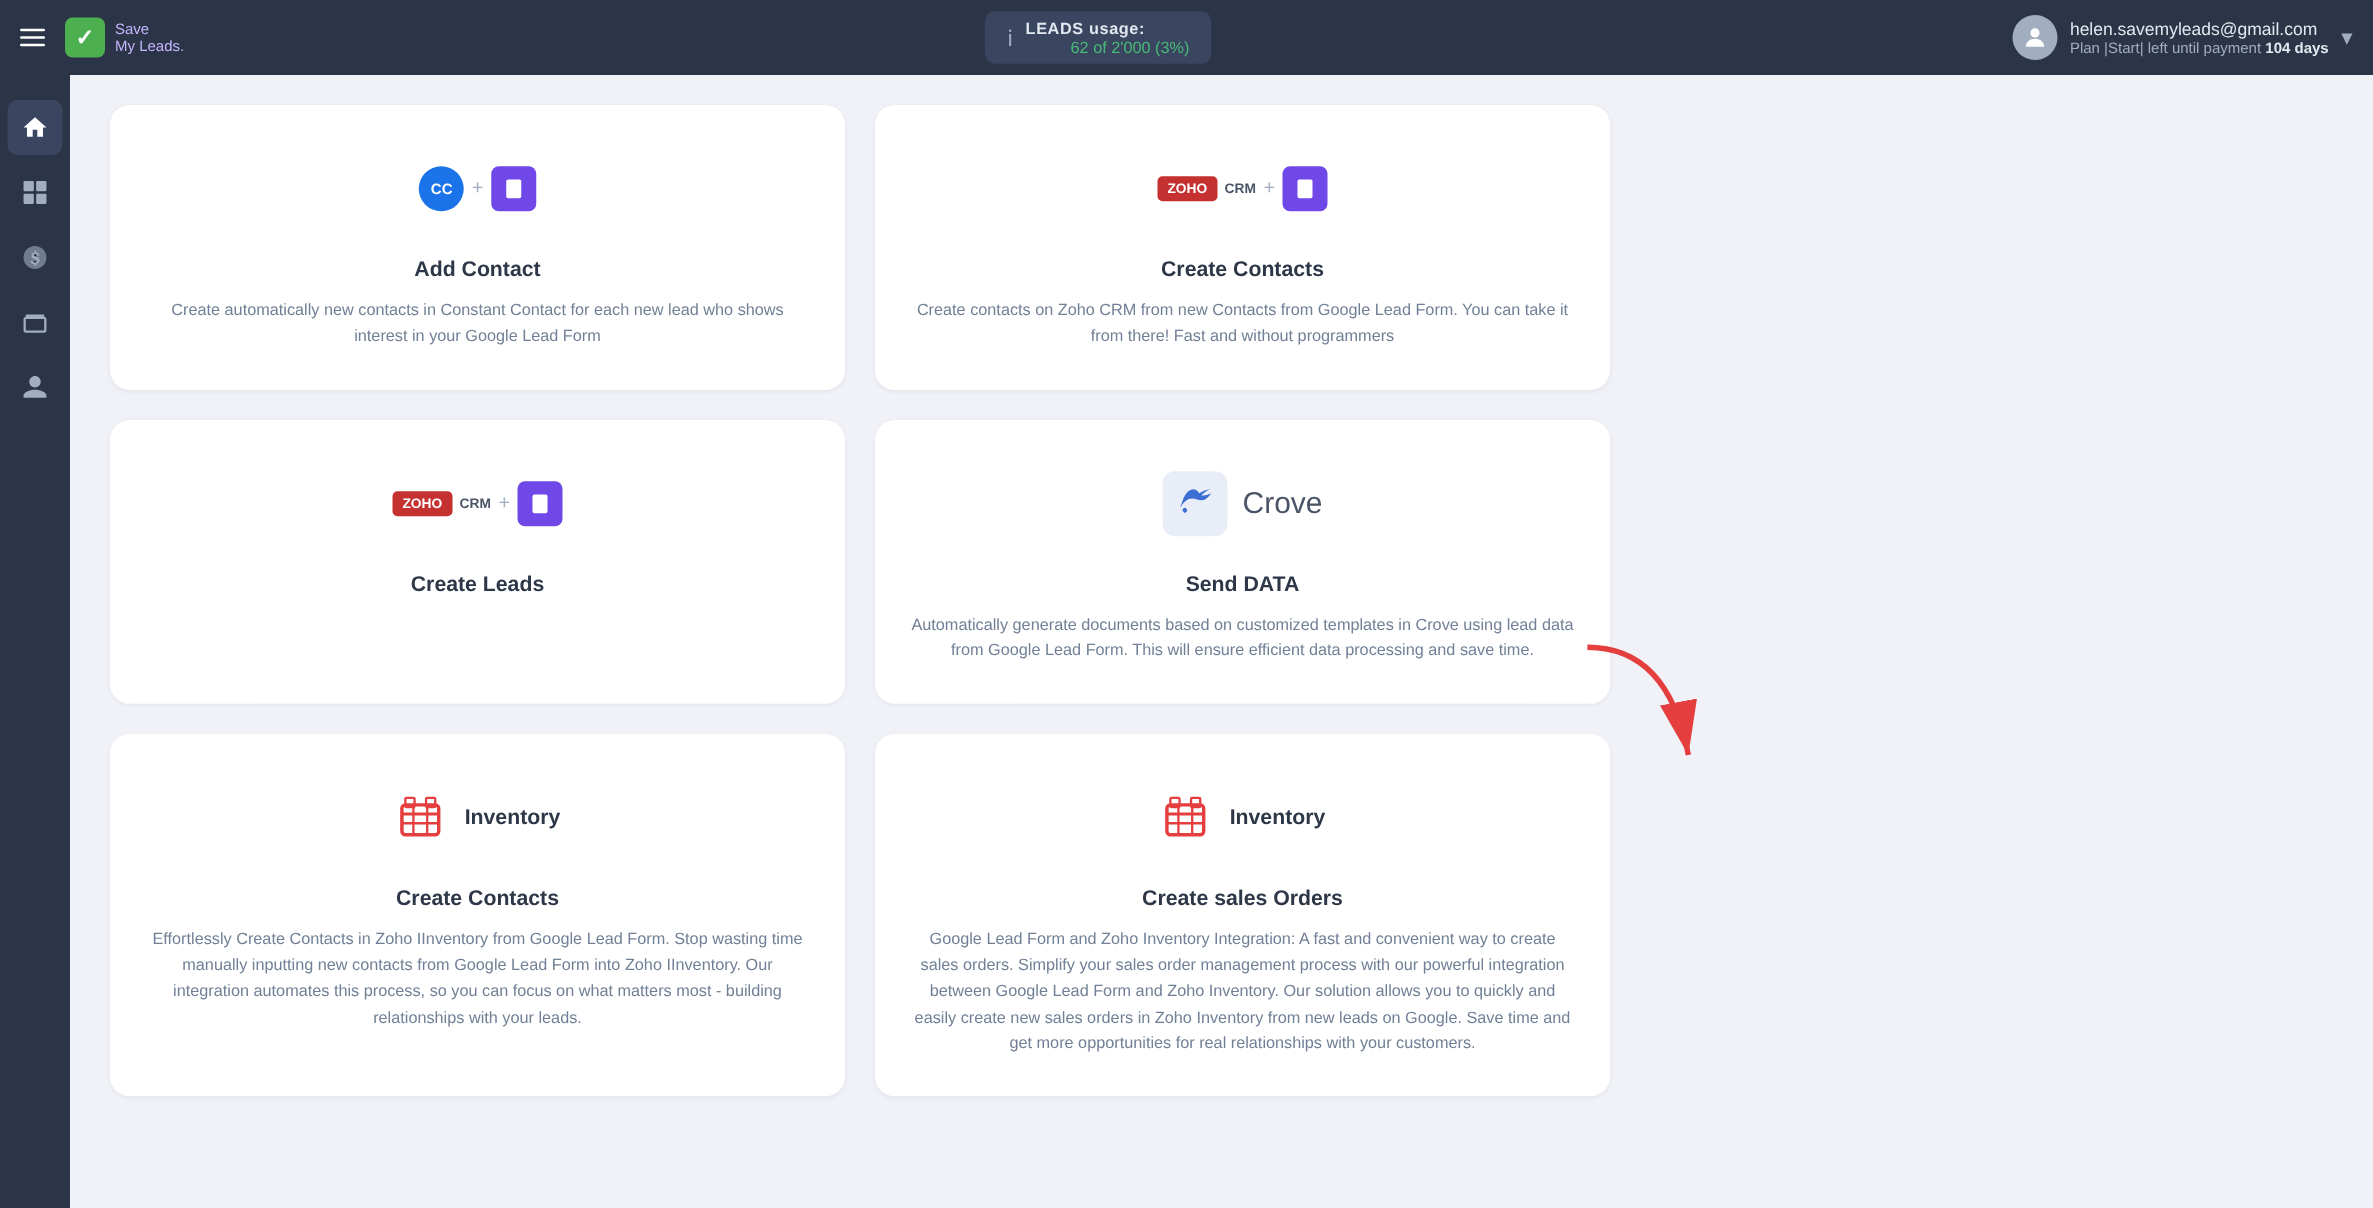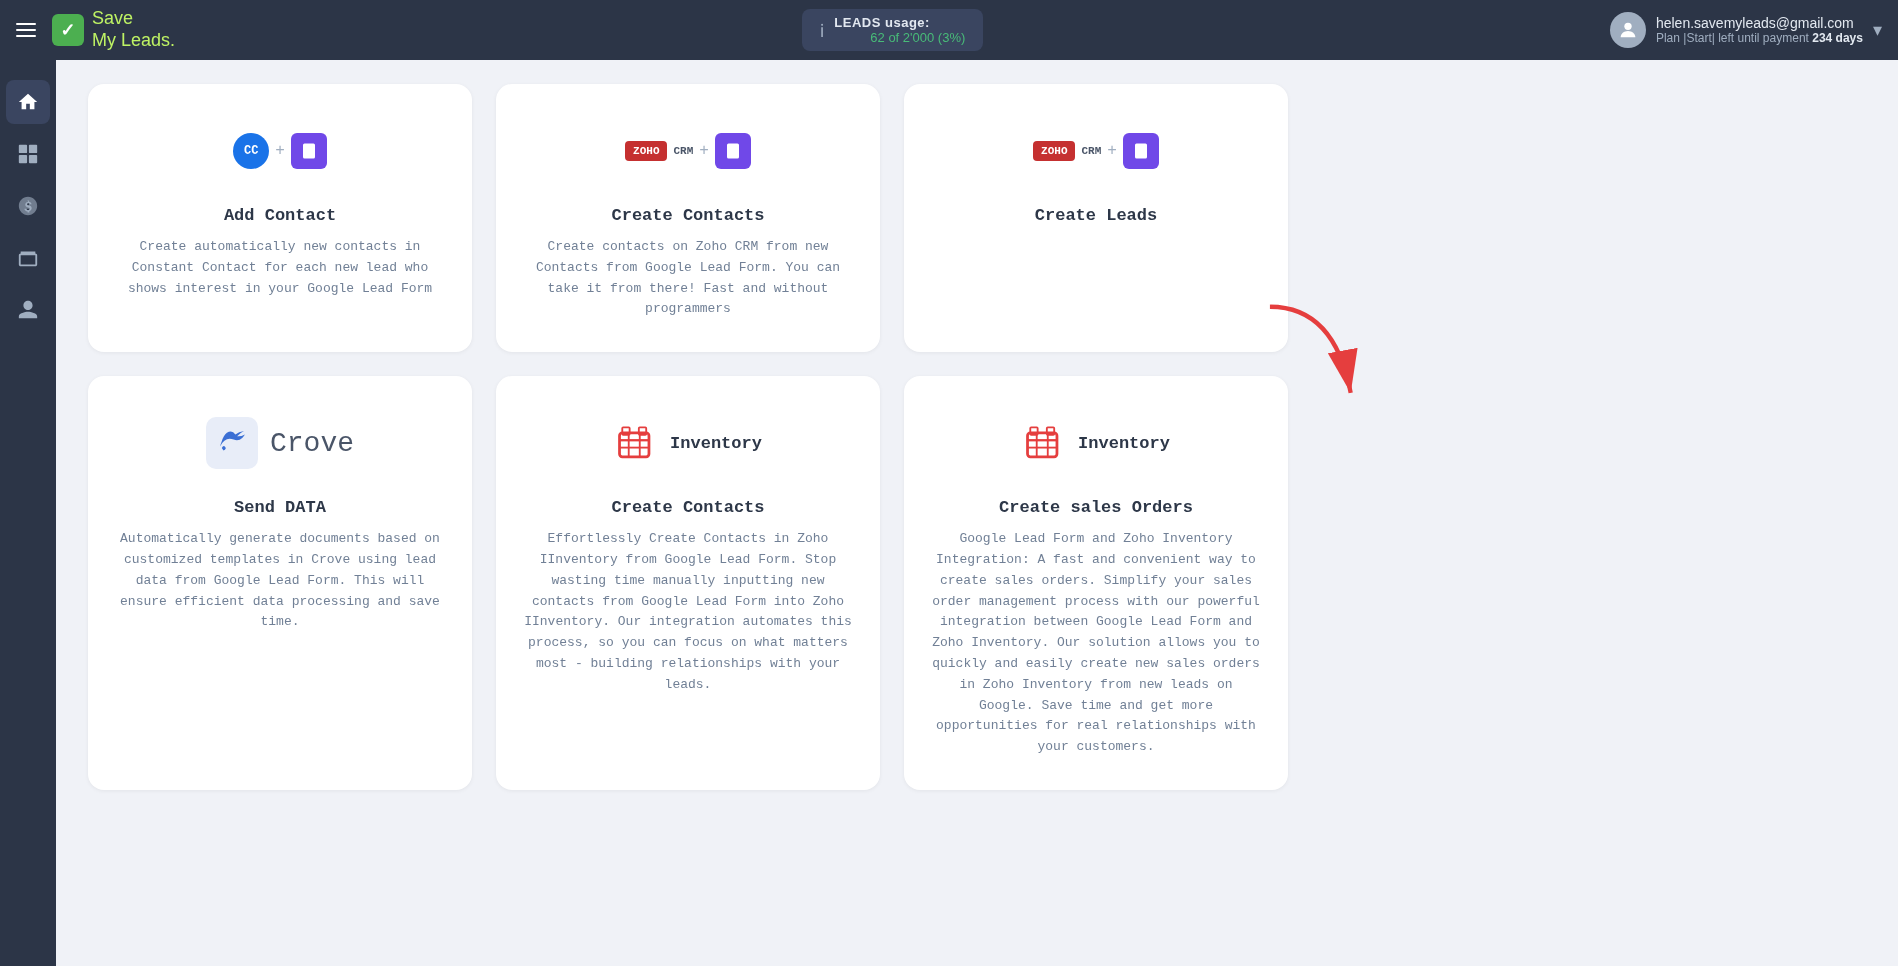--- a/index.html
+++ b/index.html
@@ -46,22 +46,22 @@
       display: flex;
       align-items: center;
       justify-content: center;
     }
     .logo-check {
       color: #fff;
       font-size: 18px;
       font-weight: bold;
     }
     .logo-text {
-      color: #bef264;
-      font-size: 18px;
+      color: #c4b5fd;
+      font-size: 12px;
       font-weight: 600;
       line-height: 1.2;
     }
     .logo-text span {
       font-weight: 400;
     }
     .nav-center {
       flex: 1;
       display: flex;
       justify-content: center;
@@ -168,24 +168,23 @@
       margin-top: 60px;
       margin-left: 56px;
       padding: 24px 32px;
       background: #f0f2f7;
       min-height: calc(966px - 60px);
     }
 
     
     .card-grid {
       display: grid;
-      grid-template-columns: repeat(3, 1fr);
+      grid-template-columns: repeat(2, 1fr);
       gap: 24px;
       max-width: 1200px;
-      font-family: Liberation Mono, monospace;
     }
 
     .card {
       background: #fff;
       border-radius: 16px;
       padding: 32px 28px;
       display: flex;
       flex-direction: column;
       align-items: center;
       text-align: center;
@@ -251,21 +250,21 @@
     .crove-icon-bg {
       width: 52px;
       height: 52px;
       background: #e8edf8;
       border-radius: 10px;
       display: flex;
       align-items: center;
       justify-content: center;
     }
     .crove-name {
-      font-size: 28px;
+      font-size: 24px;
       font-weight: 400;
       color: #4a5568;
     }
 
     
     .top-card-logos {
       display: flex;
       align-items: center;
       gap: 8px;
       margin-bottom: 20px;
@@ -303,21 +302,21 @@
   <div class="nav-right">
     <div class="user-avatar-icon">
       <svg width="22" height="22" viewBox="0 0 24 24" fill="currentColor">
           <circle cx="12" cy="8" r="4"></circle>
           <path d="M4 20c0-4 3.6-7 8-7s8 3 8 7"></path>
         </svg>
     </div>
     <div class="user-info">
       <span class="user-email">helen.savemyleads@gmail.com</span>
       <span class="user-plan">
-        Plan |Start| left until payment <strong>234 days</strong>
+        Plan |Start| left until payment <strong>104 days</strong>
       </span>
     </div>
     <span class="chevron-down-icon">▾</span>
   </div>
 </nav>
 
 <aside class="sidebar">
   <div class="sidebar-item active">
     <svg width="22" height="22" viewBox="0 0 24 24" fill="currentColor">
         <path d="M10 20v-6h4v6h5v-8h3L12 3 2 12h3v8z"></path>

